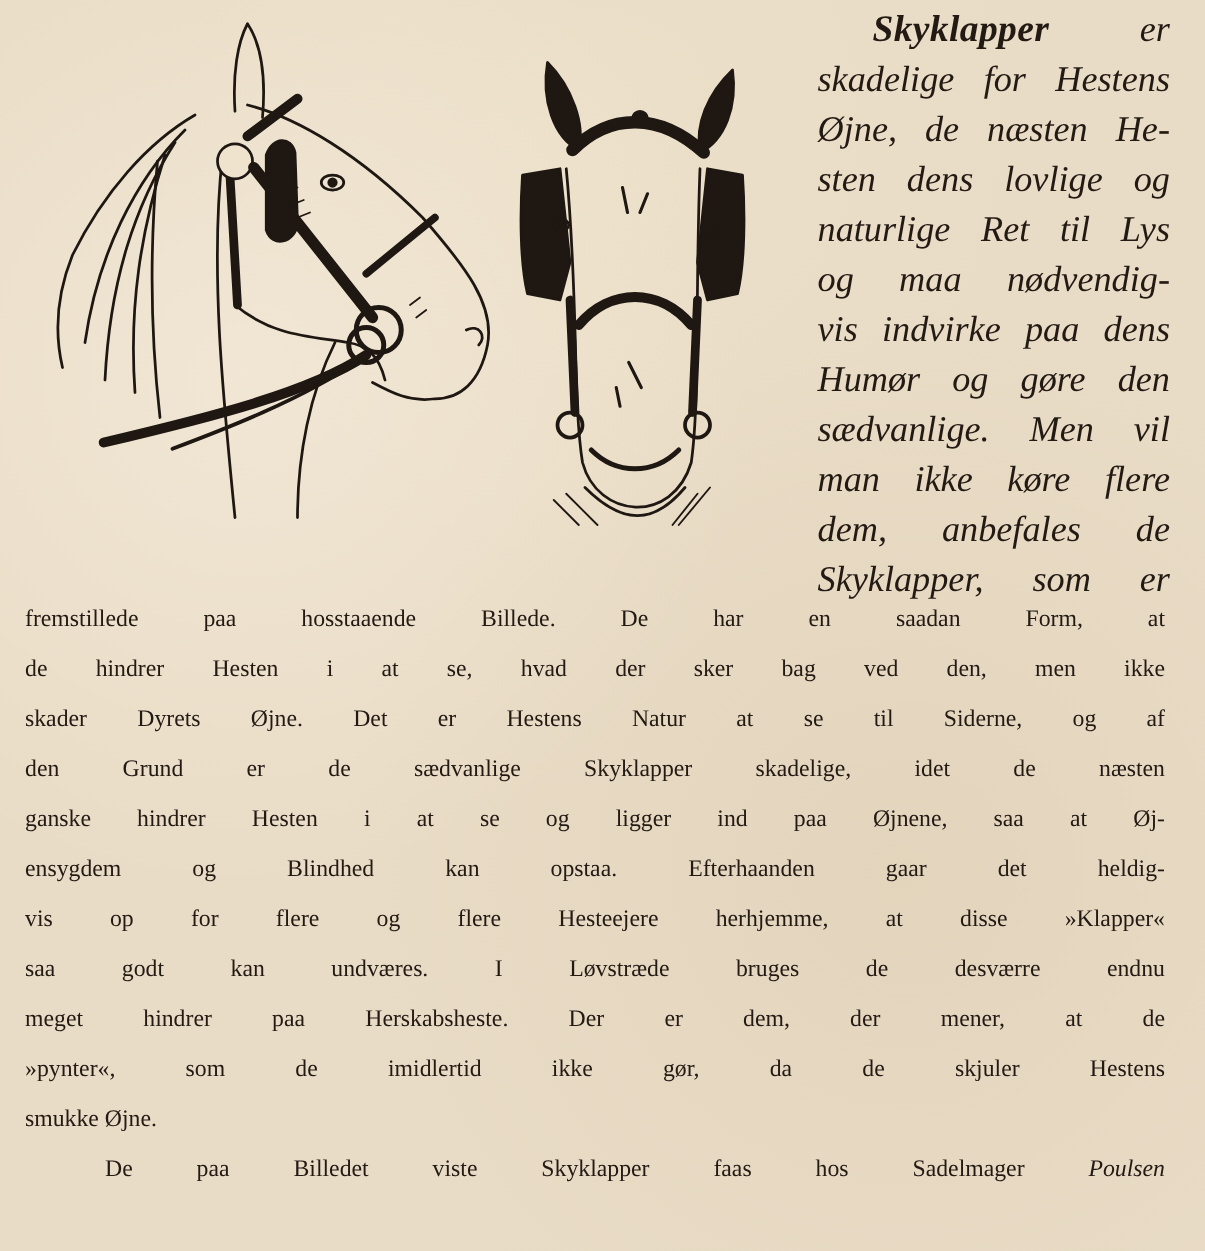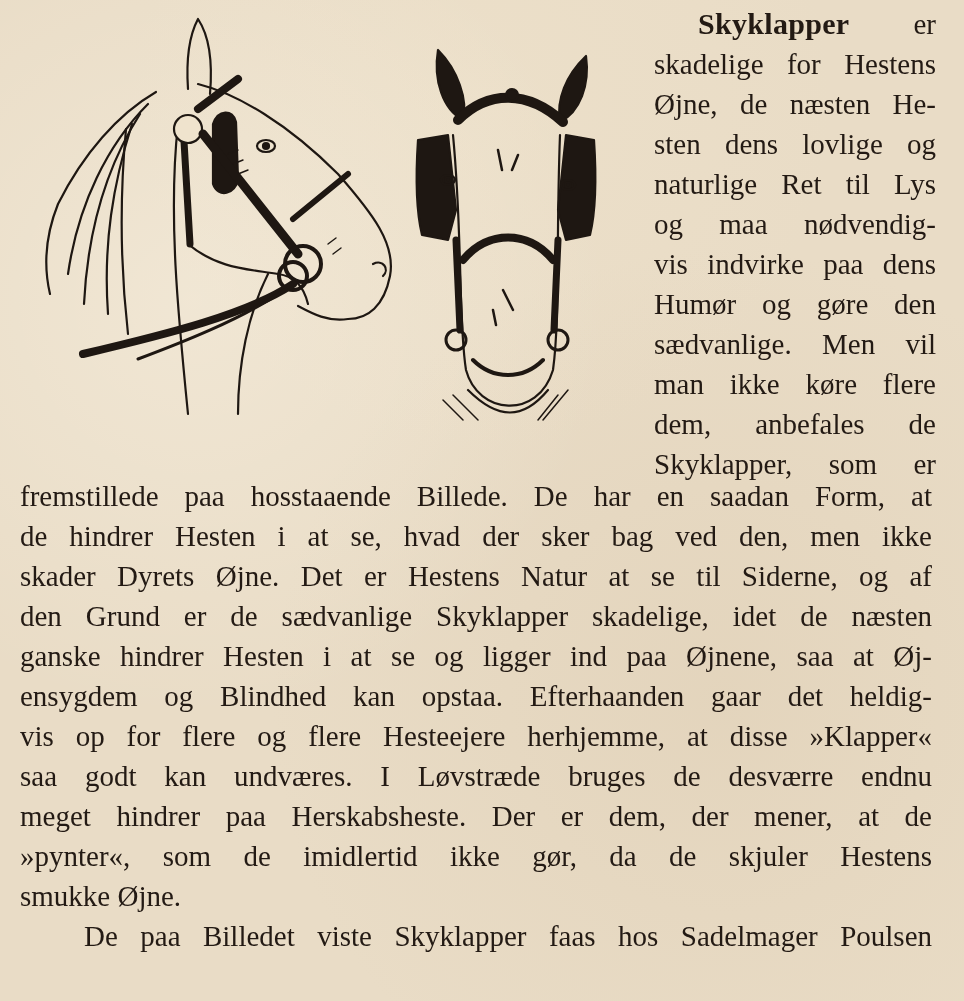--- a/index.html
+++ b/index.html
@@ -21,36 +21,36 @@
     #horse-profile { left: 28px; top: 14px; width: 370px; height: 410px; }
     #horse-front { left: 408px; top: 40px; width: 196px; height: 400px; }
 
     .side-col {
       position: absolute;
       left: 654px; top: 4px; width: 282px;
       font-size: 29px; line-height: 40px;
     }
     .side-col .line {
       display: block; text-align: justify; text-align-last: justify;
-      white-space: nowrap; height: 40px;
+      white-space: nowrap; height: 40px; font-style: italic;
     }
     .side-col .line.first { padding-left: 44px; }
     .headword { font-weight: bold; font-size: 30px; letter-spacing: 0.3px; }
 
     .full {
       position: absolute; left: 20px; top: 476px; width: 912px;
-      font-size: 29px; line-height: 40px;
+      font-size: 19px; line-height: 40px;
     }
     .full .line {
       display: block; text-align: justify; text-align-last: justify;
       white-space: nowrap; height: 40px;
     }
     .full .line.last { text-align-last: left; }
     .full .line.indent { padding-left: 64px; }
-    .ital { }
+    .ital { font-style: italic; }
   </style>
 </head>
 <body>
 
 <div class="page">
 
   <svg id="horse-profile" class="illus" viewBox="0 0 370 410">
     <g fill="none" stroke="#1e1712" stroke-width="2.2" stroke-linecap="round" stroke-linejoin="round">
 
       <path d="M128 78 C 90 100, 55 140, 30 190 C 18 220, 15 250, 22 280"></path>

